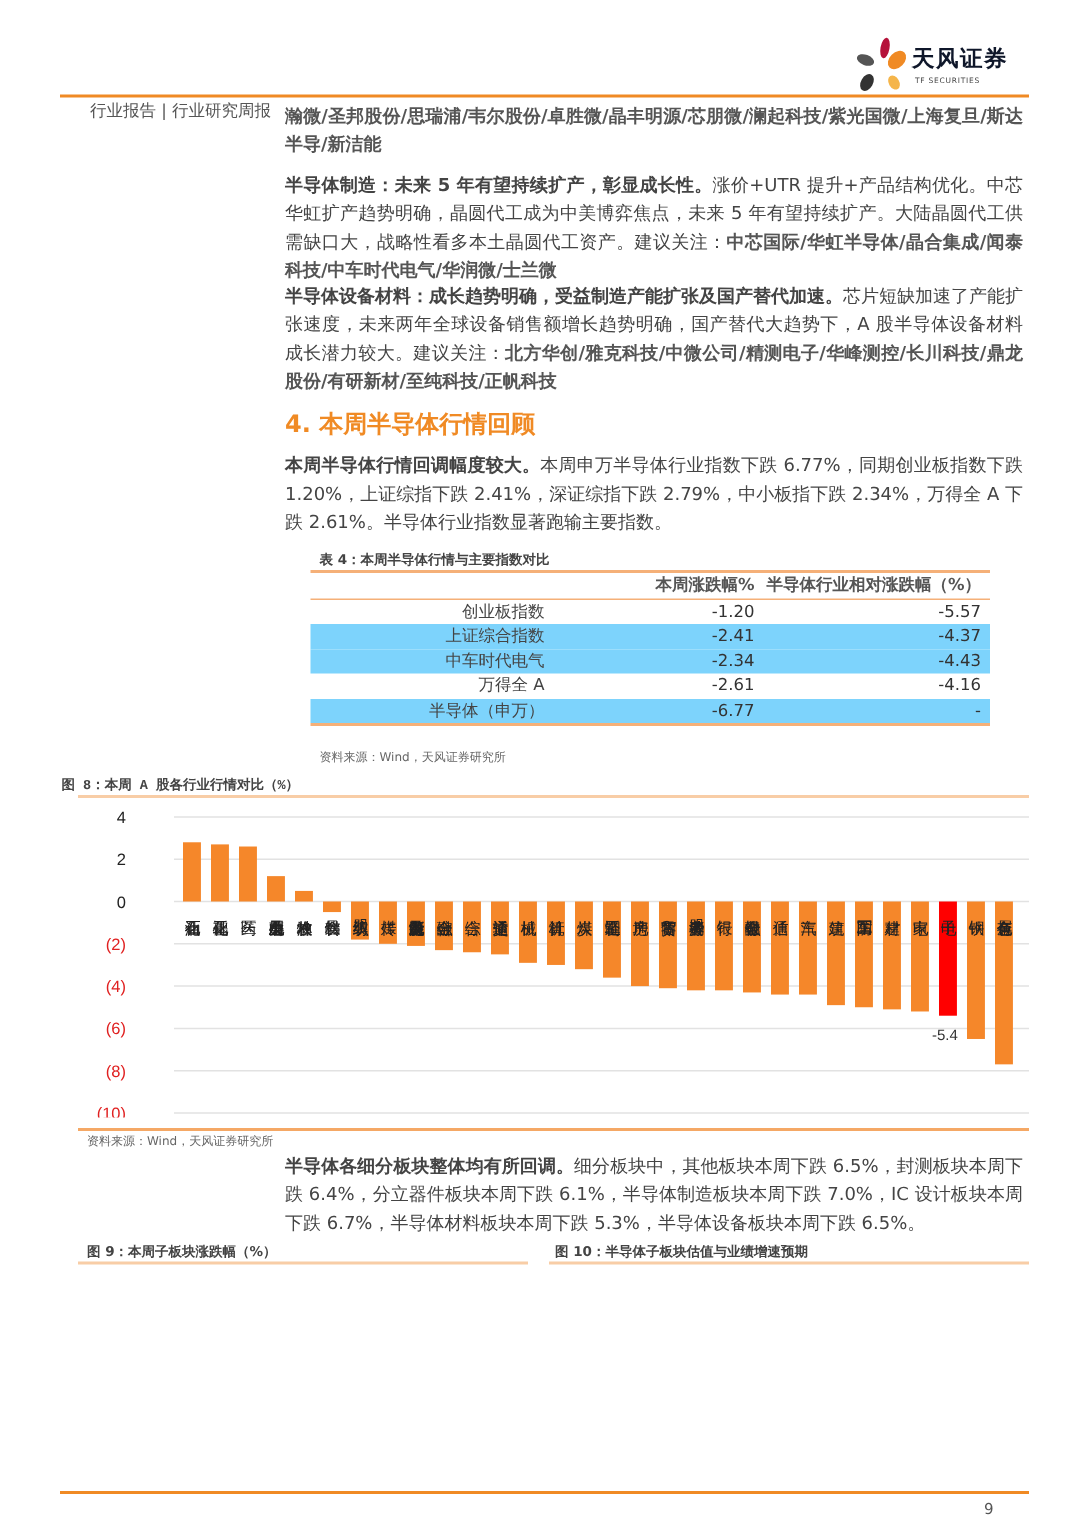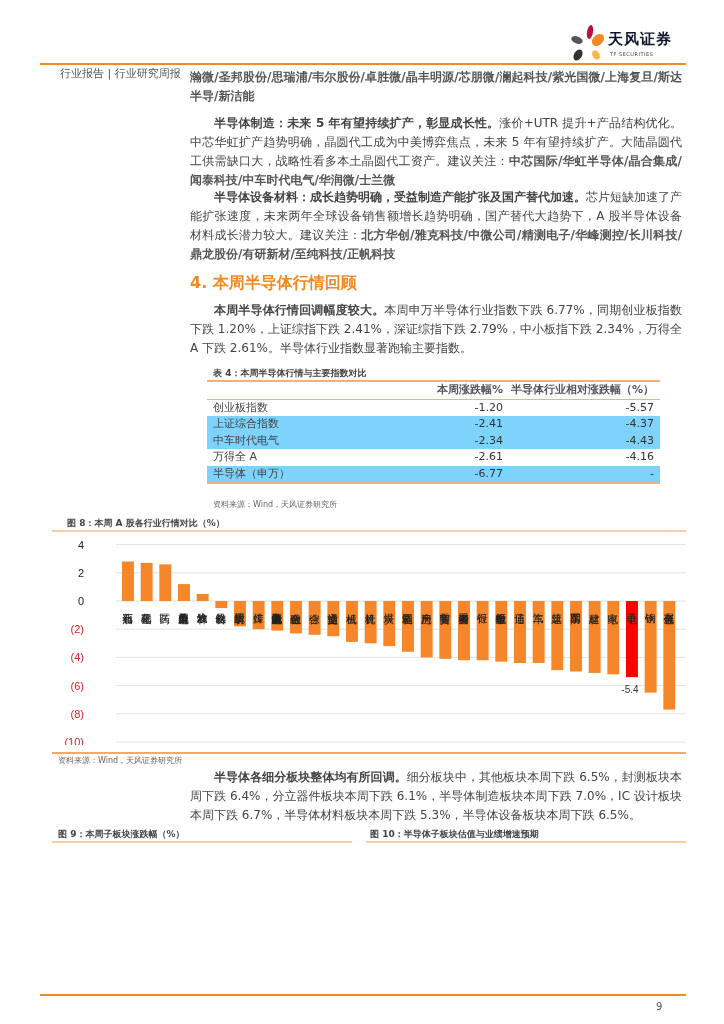--- a/index.html
+++ b/index.html
@@ -4,29 +4,29 @@
 <style>
   html,body{margin:0;padding:0;background:#fff;}
   body{width:724px;height:1024px;position:relative;overflow:hidden;font-family:"DejaVu Sans","Liberation Sans",sans-serif;color:#333;}
   .abs{position:absolute;}
   .header-title{left:60px;top:44px;font-size:11px;color:#555;margin-top:22px;}
   .header-rule{left:40px;top:63px;width:646px;height:2px;background:#f08a24;}
   .logo{left:568px;top:24px;width:112px;height:40px;}
   .logo-name{position:absolute;left:40px;top:6px;font-size:15px;font-weight:bold;color:#0f172a;letter-spacing:1px;}
   .logo-sub{position:absolute;left:42px;top:27px;font-size:5px;color:#444;letter-spacing:.5px;}
   .para{left:190px;width:492px;font-size:12px;line-height:19px;color:#444;text-align:justify;}
-  .para b{color:#444;font-weight:bold;margin-left:24px;}
+  .para b{color:#444;font-weight:bold;}
   .hl{font-weight:bold;color:#555;}
   .sec-title{left:190px;top:273px;font-size:16px;color:#f08a24;font-weight:bold;}
   .tbl-title{left:213px;top:367px;font-size:9px;font-weight:bold;color:#444;}
   .tbl{left:207px;top:380px;width:453px;border-top:2px solid #f5b078;border-bottom:2px solid #f5b078;font-size:11px;}
   .tbl .row{display:flex;height:16.5px;line-height:16.5px;}
   .tbl .row.alt{background:#7dd3fc;}
   .tbl .hdr{border-bottom:1px solid #f5b078;font-weight:bold;color:#555;}
-  .tbl .c0{width:150px;padding-left:6px;color:#444;}
+  .tbl .c0{width:150px;padding-left:6px;color:#444;text-align:right;}
   .tbl .c1{width:140px;text-align:right;}
   .tbl .c2{flex:1;text-align:right;padding-right:6px;}
   .src{font-size:8px;color:#666;}
   .fig-title{font-size:9px;font-weight:bold;color:#444;}
   .fig-rule{height:2px;background:#f8cda6;}
   .chart{left:56px;top:535px;width:640px;height:210px;}
   .footer-rule{left:40px;top:994px;width:646px;height:2px;background:#f08a24;}
   .footer-text{left:78px;top:1001px;font-size:10px;color:#555;margin-top:23px;}
   .page-num{left:656px;top:1001px;font-size:10px;color:#555;}
 </style>
@@ -93,21 +93,21 @@
     <div class="c2">-4.16</div>
   </div>
   <div class="row alt">
     <div class="c0">半导体（申万）</div>
     <div class="c1">-6.77</div>
     <div class="c2">-</div>
   </div>
 </div>
 <div class="abs src" style="left:213px;top:499px;">资料来源：Wind，天风证券研究所</div>
 
-<div class="abs fig-title" style="left:67px;top:517px;">图 8：本周 A 股各行业行情对比（%）</div>
+<div class="abs fig-title" style="left:41px;top:517px;font-family:Liberation Mono, monospace;">图 8：本周 A 股各行业行情对比（%）</div>
 <div class="abs fig-rule" style="left:52px;top:530px;width:634px;"></div>
 <svg class="abs chart" id="chart8" viewBox="0 0 640 210">
     <line x1="60" x2="630" y1="9.600000000000001" y2="9.600000000000001" stroke="#e2e2e2" stroke-width="1"></line>
     <text x="28" y="13.600000000000001" text-anchor="end" font-size="11" fill="#222" font-family="Liberation Sans, sans-serif">4</text>
     <line x1="60" x2="630" y1="37.8" y2="37.8" stroke="#e2e2e2" stroke-width="1"></line>
     <text x="28" y="41.8" text-anchor="end" font-size="11" fill="#222" font-family="Liberation Sans, sans-serif">2</text>
     <line x1="60" x2="630" y1="66" y2="66" stroke="#e2e2e2" stroke-width="1"></line>
     <text x="28" y="70" text-anchor="end" font-size="11" fill="#222" font-family="Liberation Sans, sans-serif">0</text>
     <line x1="60" x2="630" y1="94.2" y2="94.2" stroke="#e2e2e2" stroke-width="1"></line>
     <text x="28" y="98.2" text-anchor="end" font-size="11" fill="#e02020" font-family="Liberation Sans, sans-serif">(2)</text>

